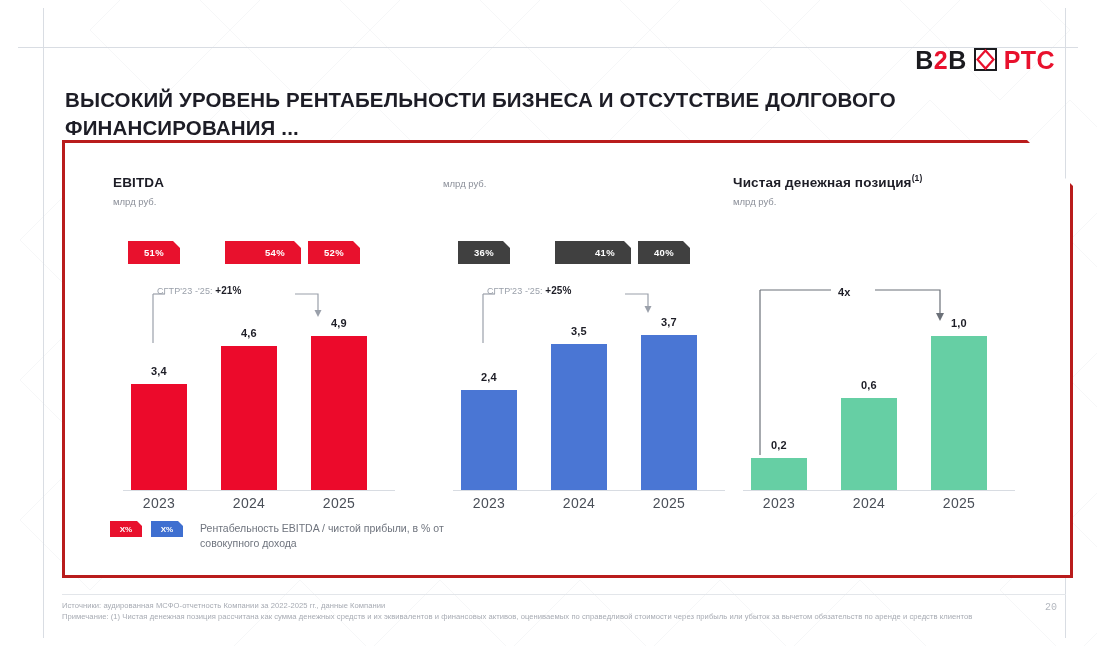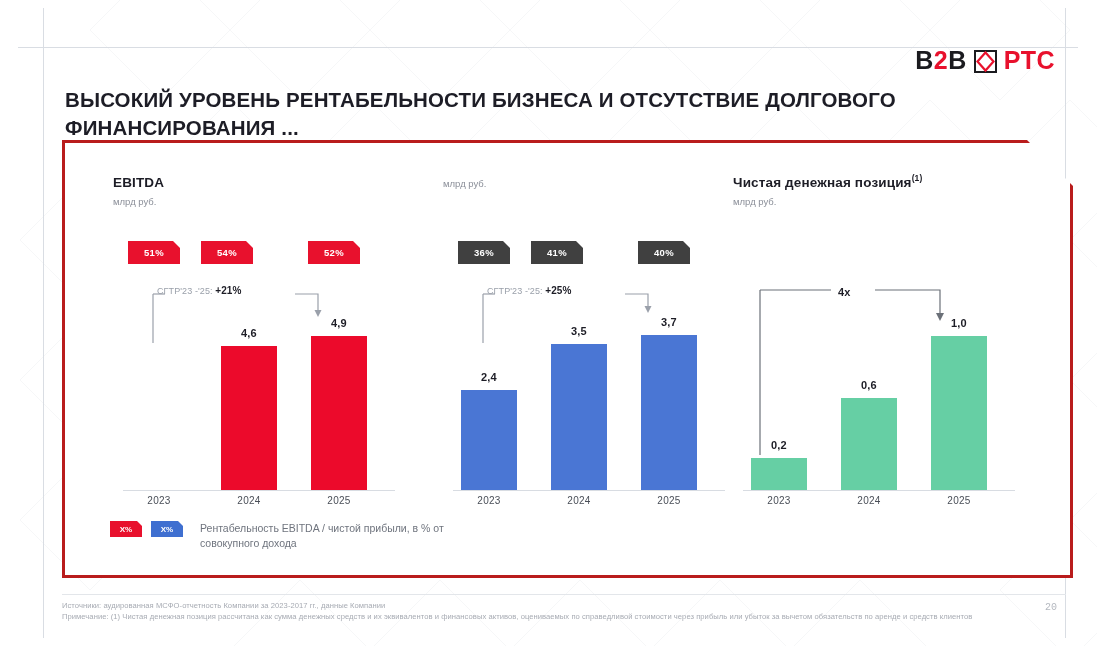--- a/index.html
+++ b/index.html
@@ -38,21 +38,21 @@
   .guide-v-left  { left: 43px;  top: 8px;  width: 1px;  height: 630px; }
   .guide-h-top   { left: 18px;  top: 47px; height: 1px; width: 1060px; }
   .guide-v-right { left: 1065px; top: 8px; width: 1px;  height: 630px; }
 
   
   .logo {
     position: absolute;
     right: 42px;
     top: 48px;
     display: flex;
-    align-items: flex-end;
+    align-items: flex-start;
     gap: 7px;
     font-size: 25px;
     font-weight: bold;
     letter-spacing: 0.5px;
     line-height: 1;
   }
   .logo-b2b { color: #1b1b1f; }
   .logo-b2b .two { color: #e8112d; }
   .logo-mark {
     width: 23px;
@@ -140,21 +140,21 @@
     justify-content: center;
     font-size: 9.5px;
     font-weight: bold;
     color: #ffffff;
     letter-spacing: 0.3px;
     clip-path: polygon(0 0, calc(100% - 7px) 0, 100% 7px, 100% 100%, 0 100%);
   }
   .badge.red   { background: #e8112d; }
   .badge.blue  { background: #404040; }
   .badge-0 { left: 15px; }
-  .badge-1 { left: 88px; }
+  .badge-1 { left: 112px; padding-left: 24px; }
   .badge-2 { left: 195px; }
 
   
   .cagr {
     position: absolute;
     top: 112px;
     left: 0;
     width: 290px;
     height: 40px;
   }
@@ -225,21 +225,21 @@
     position: absolute;
     left: 0;
     top: 322px;
     width: 290px;
     height: 16px;
   }
   .xlabel {
     position: absolute;
     width: 56px;
     text-align: center;
-    font-size: 10px;
+    font-size: 14px;
     color: #4a4f58;
     letter-spacing: 0.3px;
   }
   .xlabel.x0 { left: 18px; }
   .xlabel.x1 { left: 108px; }
   .xlabel.x2 { left: 198px; }
 
   
   .legend {
     position: absolute;
@@ -369,20 +369,24 @@
             <path d="M 40 9 L 52 9" stroke="#9aa0aa" stroke-width="1.2" fill="none"></path>
             <path d="M 40 9 L 40 92" stroke="#9aa0aa" stroke-width="1.2" fill="none"></path>
             <path d="M 182 9 L 205 9 L 205 28" stroke="#9aa0aa" stroke-width="1.2" fill="none"></path>
             <path d="M 205 32 L 201.5 25 L 208.5 25 Z" fill="#9aa0aa"></path>
           </svg>
           <div class="cagr-label"><span>СГТР'23 -'25: </span><b>+21%</b></div>
         </div>
 
         <div class="plot">
           <div class="axis"></div>
+          <div class="bar-group g0">
+            <div class="bar-value" style="bottom:113px">3,4</div>
+            <div class="bar red" style="height:106px"></div>
+          </div>
           <div class="bar-group g1">
             <div class="bar-value" style="bottom:151px">4,6</div>
             <div class="bar red" style="height:144px"></div>
           </div>
           <div class="bar-group g2">
             <div class="bar-value" style="bottom:161px">4,9</div>
             <div class="bar red" style="height:154px"></div>
           </div>
         </div>
 
@@ -476,18 +480,18 @@
   </div>
 
   <div class="legend">
     <div class="legend-badge red">X%</div>
     <div class="legend-badge blue">X%</div>
     <div class="legend-text">Рентабельность EBITDA / чистой прибыли, в % от совокупного дохода</div>
   </div>
 
   <div class="footer-rule"></div>
   <div class="footer">
-    <div>Источники: аудированная МСФО-отчетность Компании за 2023-2017 гг., данные Компании</div>
+    <div>Источники: аудированная МСФО-отчетность Компании за 2022-2025 гг., данные Компании</div>
     <div>Примечание: (1) Чистая денежная позиция рассчитана как сумма денежных средств и их эквивалентов и финансовых активов, оцениваемых по справедливой стоимости через прибыль или убыток за вычетом обязательств по аренде и средств клиентов</div>
   </div>
   <div class="page-num">20</div>
 
 </div>
 
 </body></html>

